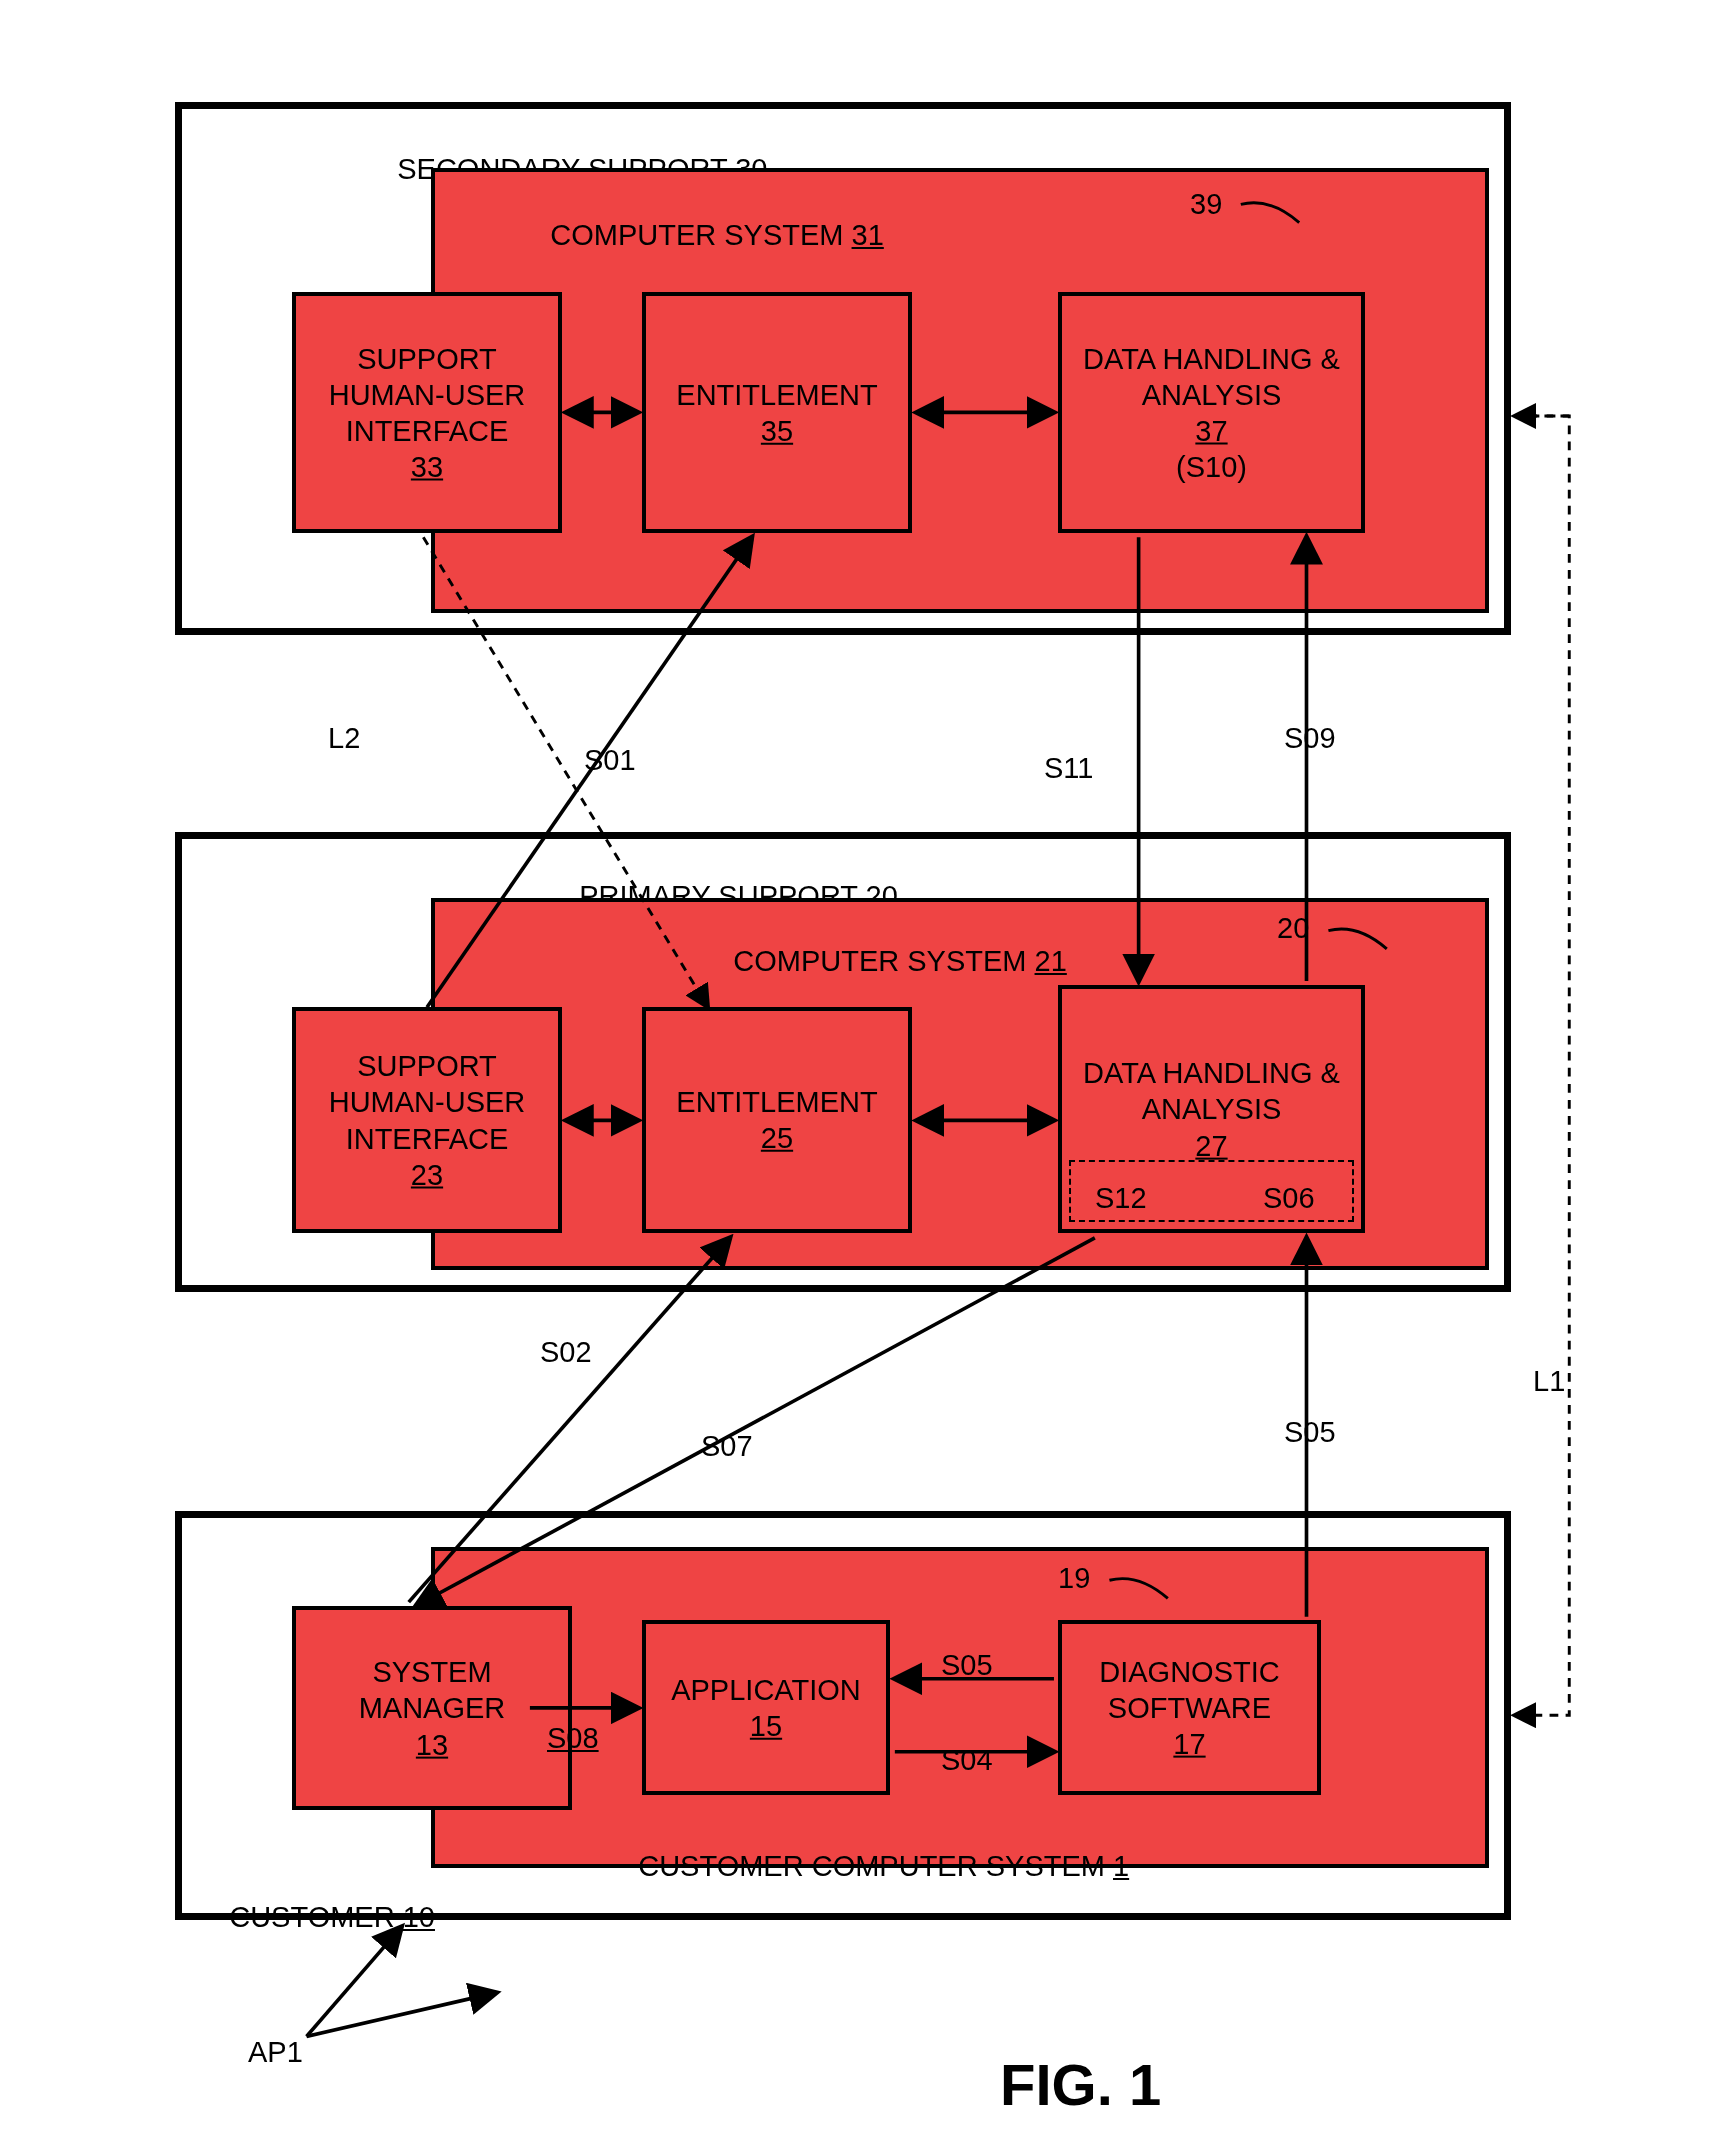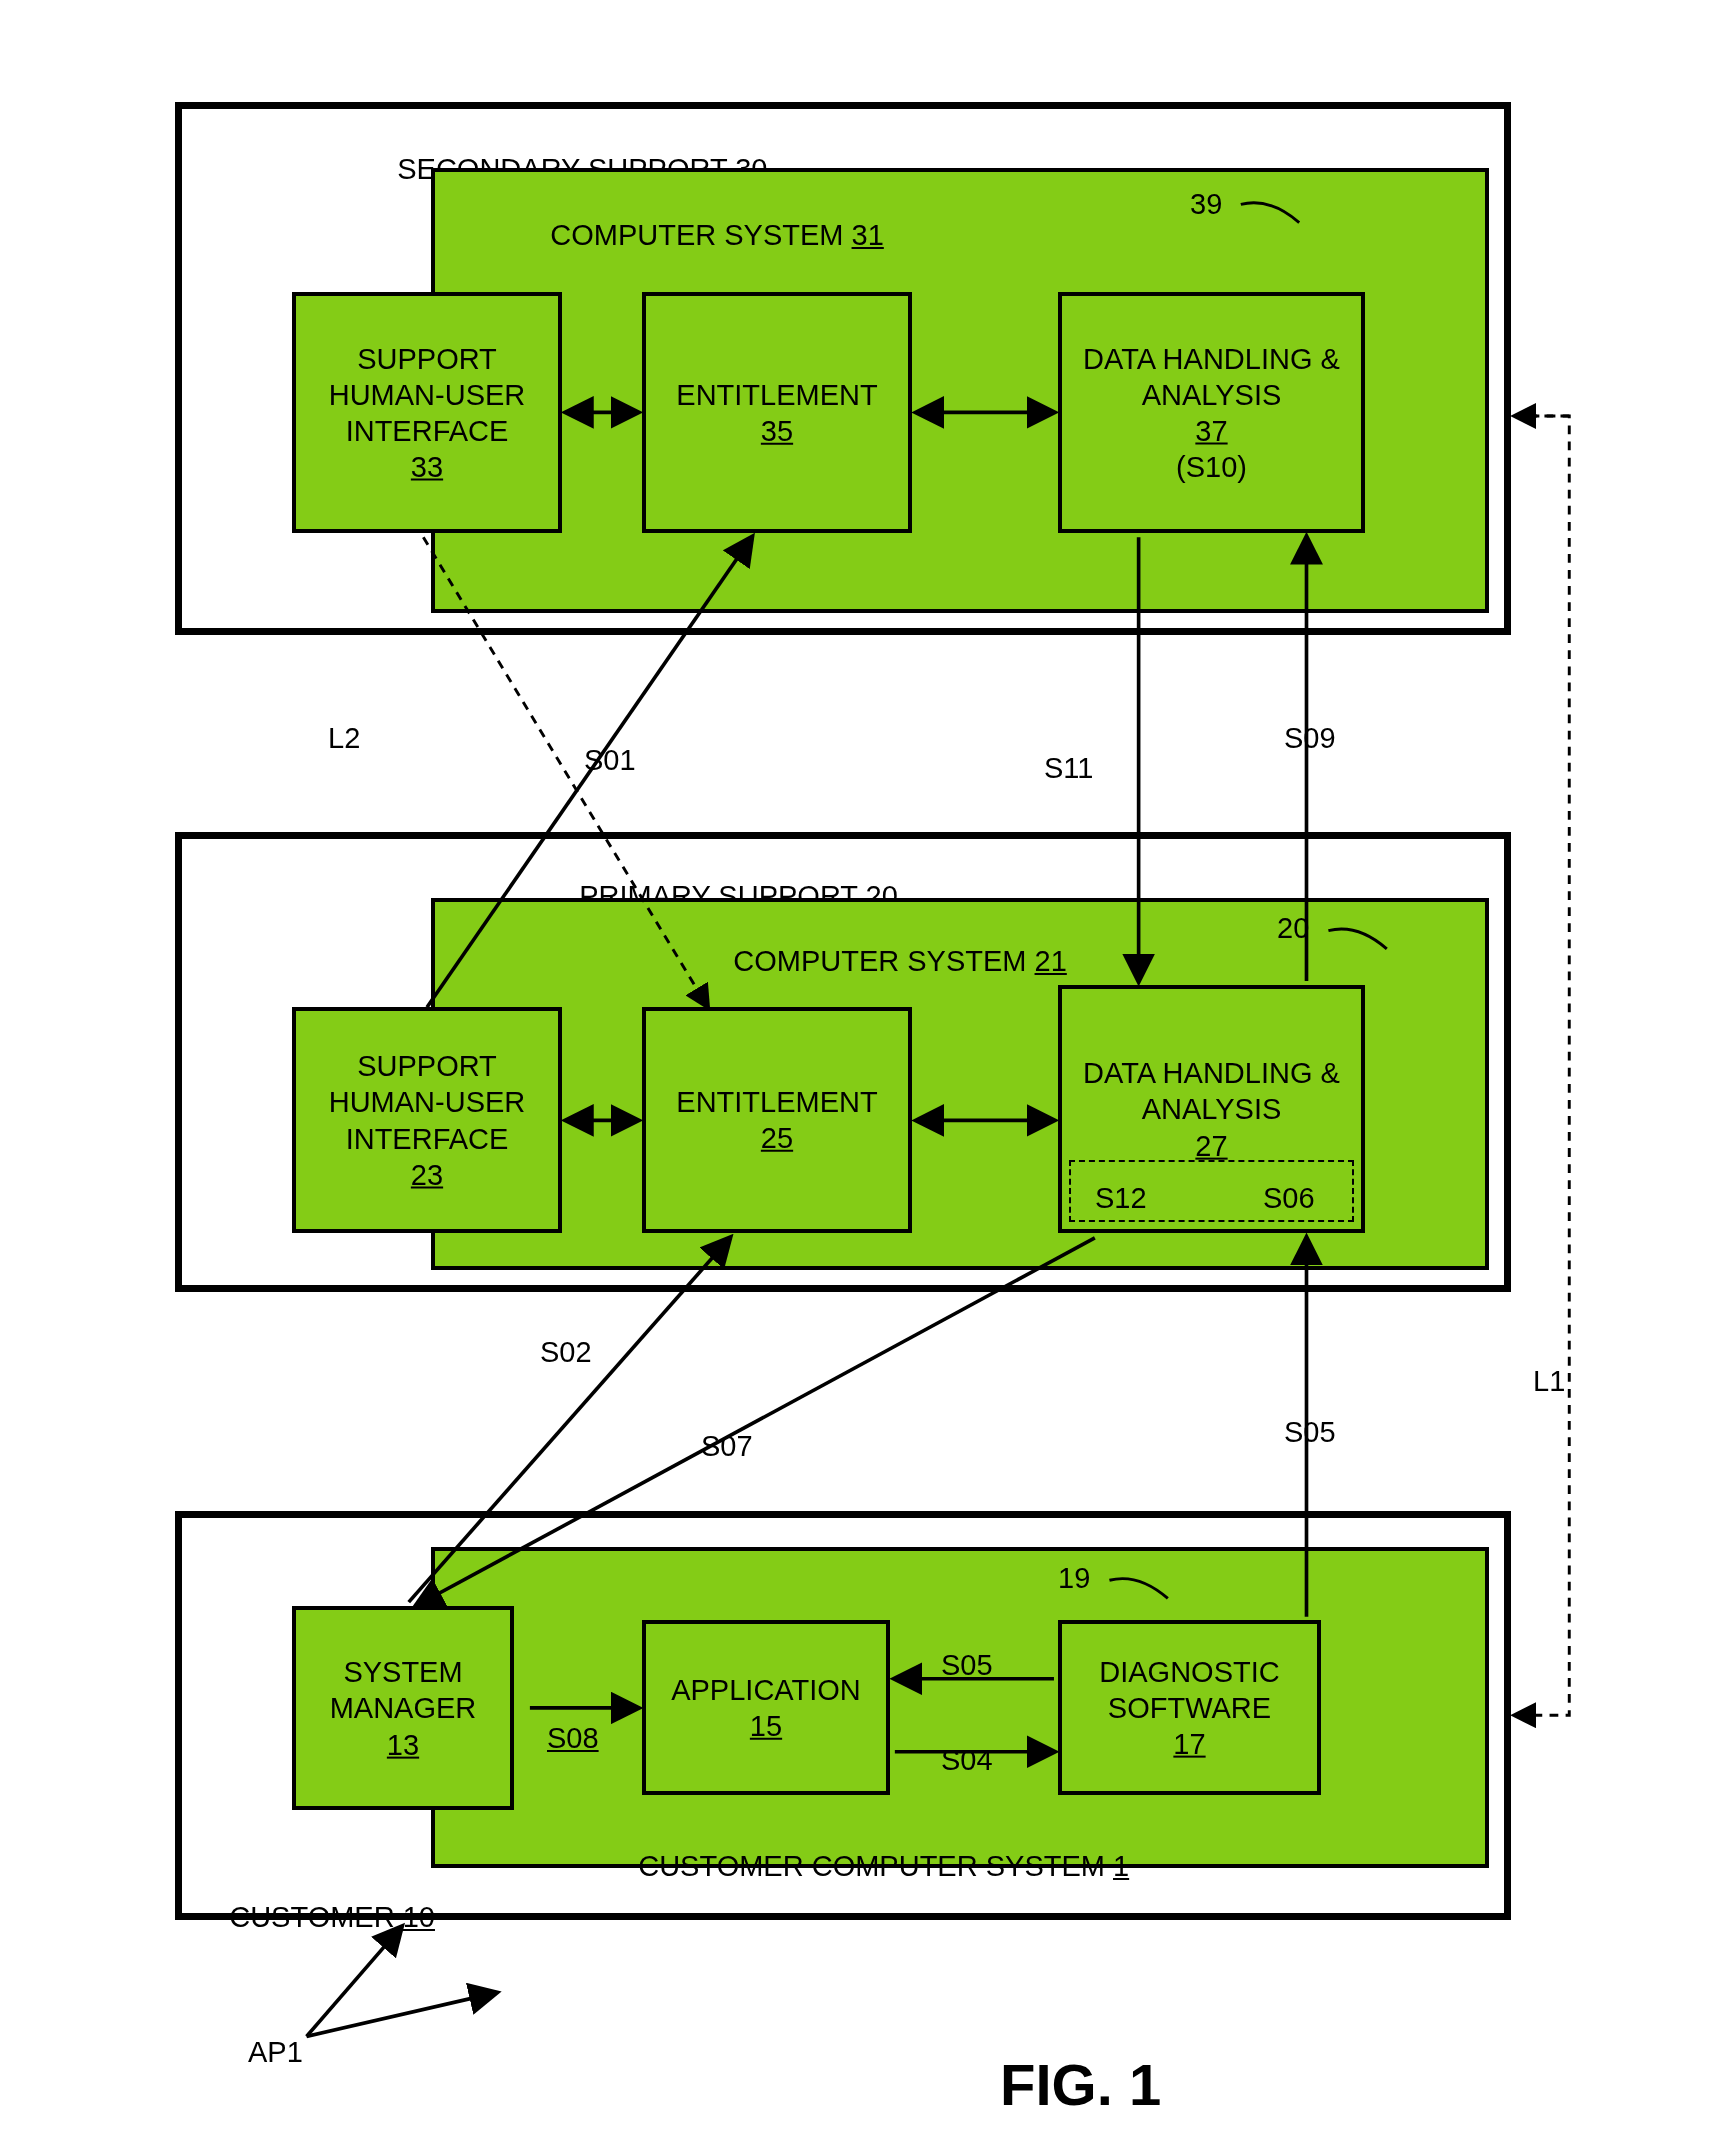--- a/index.html
+++ b/index.html
@@ -1,19 +1,19 @@
 <!DOCTYPE html>
 <html style="font-size:11.7px"><head>
 <meta charset="utf-8">
 <style>
   * { margin: 0; padding: 0; box-sizing: border-box; }
   body { background: #fff; font-family: Arial, Helvetica, sans-serif; }
   .canvas { position: relative; width: 1724px; height: 2151px; background: #fff; }
   .box { position: absolute; border: 7.3px solid #000; background: #fff; }
-  .box-thin { position: absolute; border: 4.4px solid #000; background: #84cc16; }
+  .box-thin { position: absolute; border: 4.4px solid #000; background: #ef4444; }
   .label { position: absolute; font-size: 29px; font-weight: 400; color: #000; text-align: center; white-space: pre; }
   .label-fig { font-size: 58px; font-weight: 700; }
   .underline { text-decoration: underline; }
   .boxlabel { position: absolute; width: 100%; text-align: center; font-size: 29px; line-height: 1.25; top: 50%; transform: translateY(-50%); }
   svg.overlay { position: absolute; left: 0; top: 0; pointer-events: none; }
   .dashed-box { position: absolute; border: 2.9px dashed #000; background: transparent; }
 </style>
 </head>
 <body>
 
@@ -88,21 +88,21 @@
   <div class="label" style="left:197px; top:1868px;">
     <span>CUSTOMER </span><span class="underline">10</span>
   </div>
 
   <div class="box-thin" style="left:431px; top:1547px; width:1058px; height:321px;"></div>
   <div class="label" style="left:606px; top:1817px;">
     <span>CUSTOMER COMPUTER SYSTEM </span><span class="underline">1</span>
   </div>
   <div class="label" style="left:1058px; top:1562px;">19</div>
 
-  <div class="box-thin" style="left:292px; top:1606px; width:222px; height:204px;">
+  <div class="box-thin" style="left:292px; top:1606px; width:280px; height:204px;">
     <div class="boxlabel">
       <span>SYSTEM
 MANAGER</span><br><span class="underline">13</span>
     </div>
   </div>
   <div class="box-thin" style="left:642px; top:1620px; width:248px; height:175px;">
     <div class="boxlabel">
       <span>APPLICATION</span><br><span class="underline">15</span>
     </div>
   </div>

